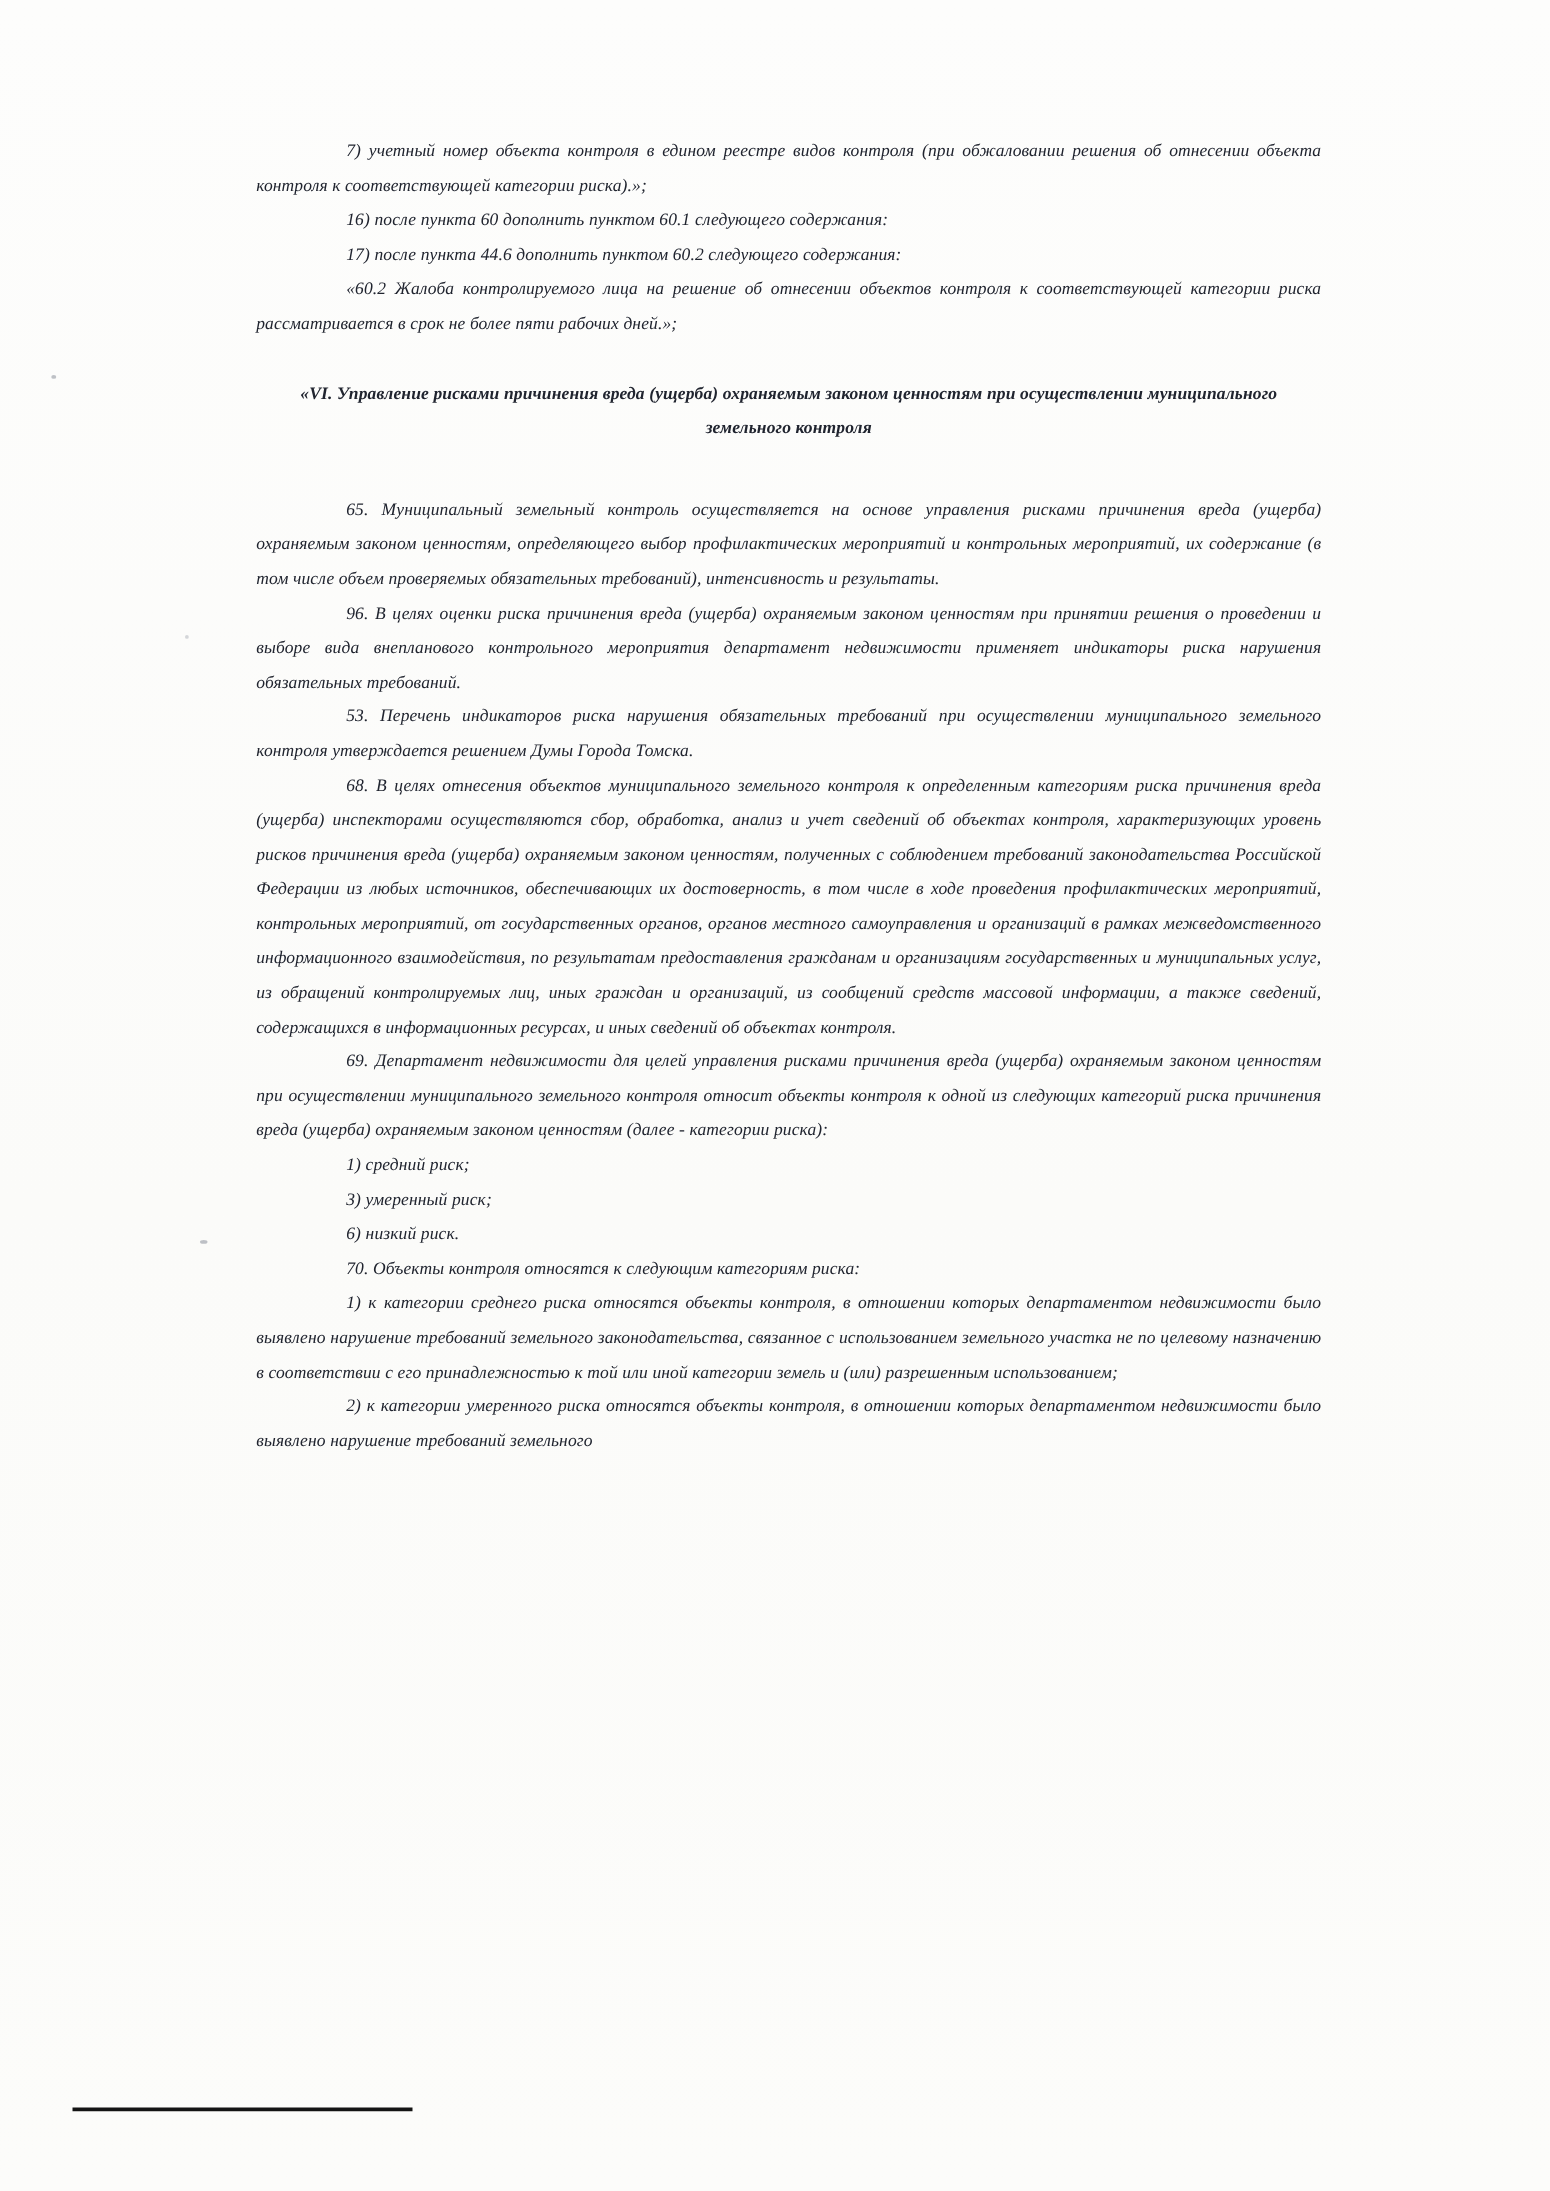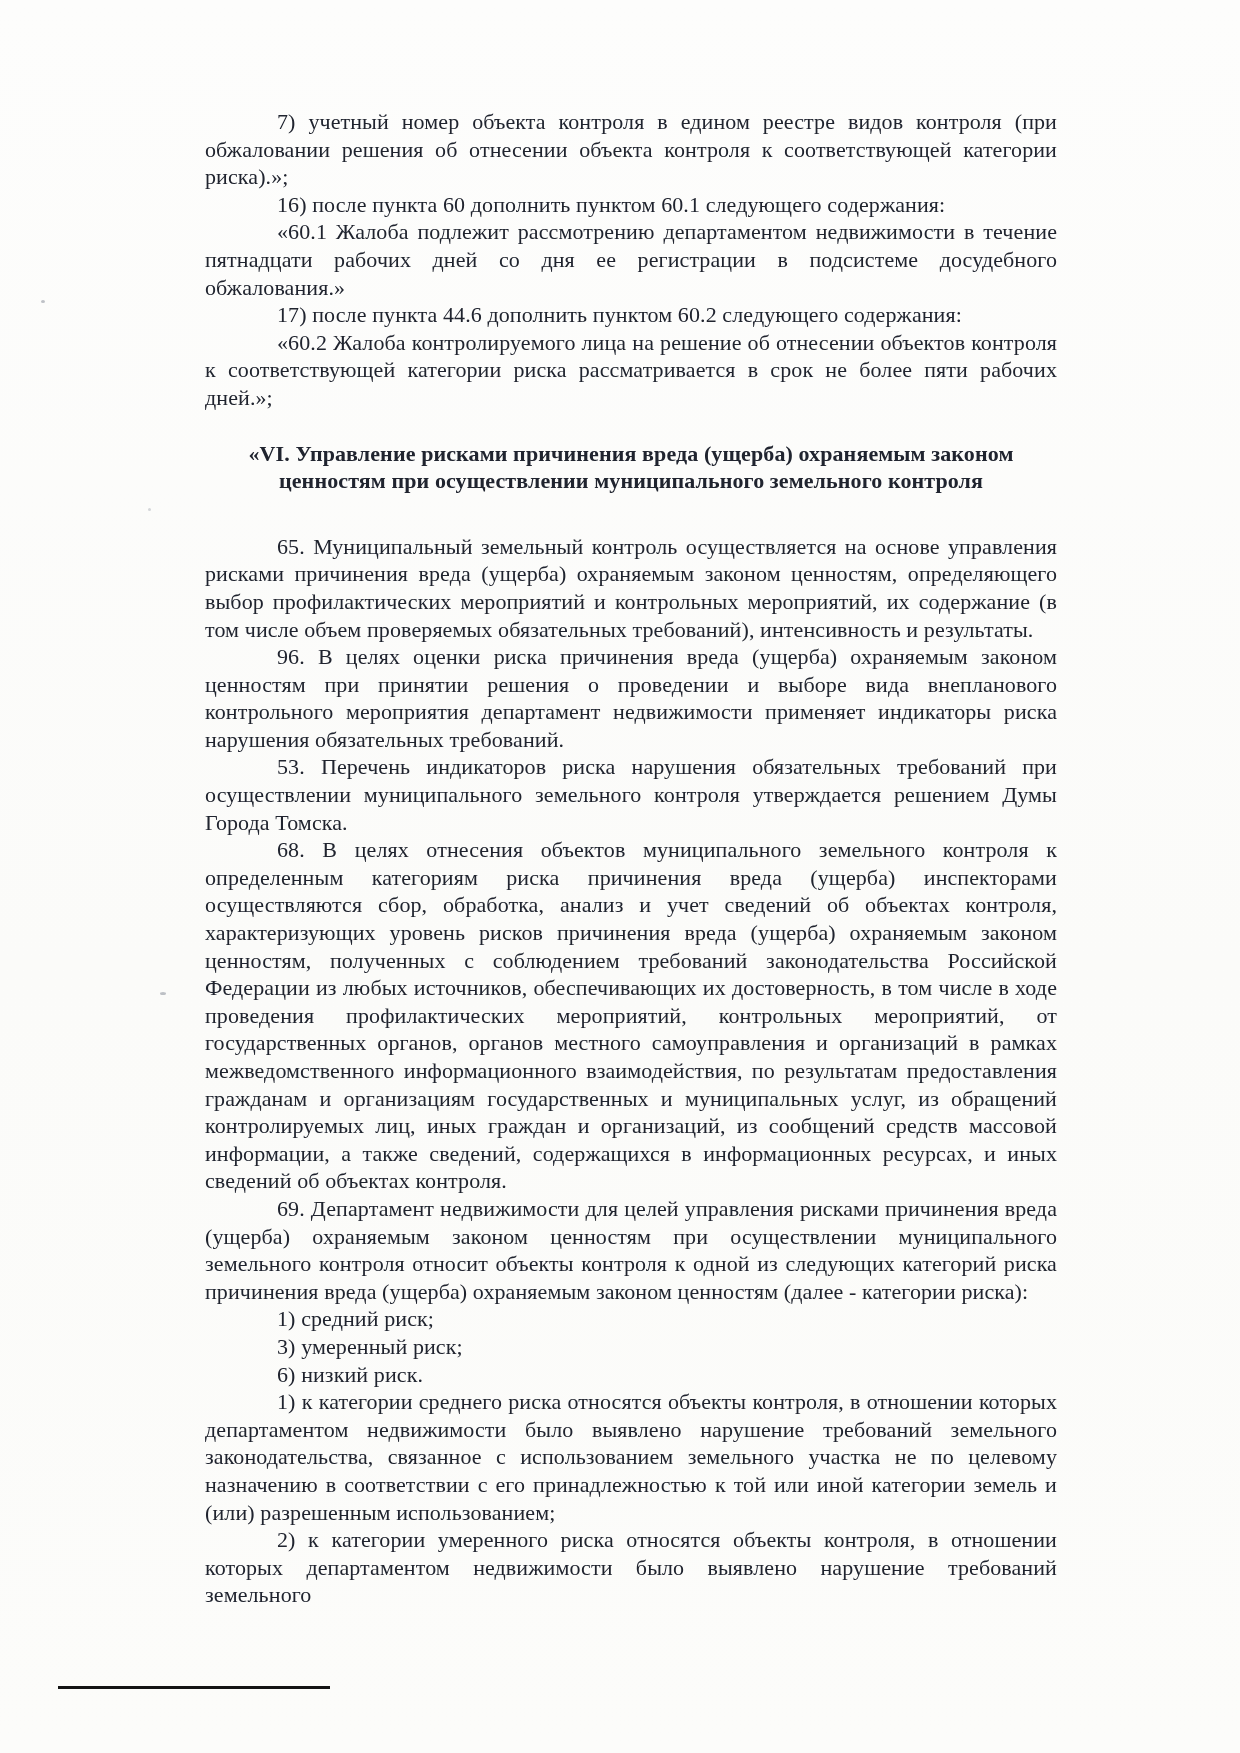--- a/index.html
+++ b/index.html
@@ -14,24 +14,25 @@
     background: linear-gradient(180deg, #fdfdfc 0%, #fbfbf9 55%, #fcfcfa 100%);
     font-family: "Liberation Serif", "DejaVu Serif", serif;
     color: #20242f;
     overflow: hidden;
   }
   .text-block {
     position: absolute;
     left: 205px;
     top: 108px;
     width: 852px;
-    font-size: 22px;
+    font-size: 14px;
     line-height: 27.6px;
     text-align: justify;
     letter-spacing: 0.1px;
+    font-style: italic;
   }
   .text-block p {
     margin: 0;
     text-indent: 72px;
   }
   .section-heading {
     font-weight: bold;
     text-align: center;
     text-indent: 0 !important;
     margin: 28px 4px 38px 4px !important;
@@ -62,33 +63,33 @@
 
 <div class="page">
 
   <div class="speck speck-1"></div>
   <div class="speck speck-2"></div>
   <div class="speck speck-3"></div>
 
   <div class="text-block">
     <p>7) учетный номер объекта контроля в едином реестре видов контроля (при обжаловании решения об отнесении объекта контроля к соответствующей категории риска).»;</p>
     <p>16) после пункта 60 дополнить пунктом 60.1 следующего содержания:</p>
-    <p>«60.1 Жалоба подлежит рассмотрению департаментом недвижимости в течение пятнадцати рабочих дней со дня ее регистрации в подсистеме досудебного обжалования.»</p>
     <p>17) после пункта 44.6 дополнить пунктом 60.2 следующего содержания:</p>
     <p>«60.2 Жалоба контролируемого лица на решение об отнесении объектов контроля к соответствующей категории риска рассматривается в срок не более пяти рабочих дней.»;</p>
 
     <p class="section-heading">«VI. Управление рисками причинения вреда (ущерба) охраняемым законом ценностям при осуществлении муниципального земельного контроля</p>
 
     <p>65. Муниципальный земельный контроль осуществляется на основе управления рисками причинения вреда (ущерба) охраняемым законом ценностям, определяющего выбор профилактических мероприятий и контрольных мероприятий, их содержание (в том числе объем проверяемых обязательных требований), интенсивность и результаты.</p>
     <p>96. В целях оценки риска причинения вреда (ущерба) охраняемым законом ценностям при принятии решения о проведении и выборе вида внепланового контрольного мероприятия департамент недвижимости применяет индикаторы риска нарушения обязательных требований.</p>
     <p>53. Перечень индикаторов риска нарушения обязательных требований при осуществлении муниципального земельного контроля утверждается решением Думы Города Томска.</p>
     <p>68. В целях отнесения объектов муниципального земельного контроля к определенным категориям риска причинения вреда (ущерба) инспекторами осуществляются сбор, обработка, анализ и учет сведений об объектах контроля, характеризующих уровень рисков причинения вреда (ущерба) охраняемым законом ценностям, полученных с соблюдением требований законодательства Российской Федерации из любых источников, обеспечивающих их достоверность, в том числе в ходе проведения профилактических мероприятий, контрольных мероприятий, от государственных органов, органов местного самоуправления и организаций в рамках межведомственного информационного взаимодействия, по результатам предоставления гражданам и организациям государственных и муниципальных услуг, из обращений контролируемых лиц, иных граждан и организаций, из сообщений средств массовой информации, а также сведений, содержащихся в информационных ресурсах, и иных сведений об объектах контроля.</p>
     <p>69. Департамент недвижимости для целей управления рисками причинения вреда (ущерба) охраняемым законом ценностям при осуществлении муниципального земельного контроля относит объекты контроля к одной из следующих категорий риска причинения вреда (ущерба) охраняемым законом ценностям (далее - категории риска):</p>
     <p class="list-item">1) средний риск;</p>
     <p class="list-item">3) умеренный риск;</p>
     <p class="list-item">6) низкий риск.</p>
+    <p>70. Объекты контроля относятся к следующим категориям риска:</p>
     <p>1) к категории среднего риска относятся объекты контроля, в отношении которых департаментом недвижимости было выявлено нарушение требований земельного законодательства, связанное с использованием земельного участка не по целевому назначению в соответствии с его принадлежностью к той или иной категории земель и (или) разрешенным использованием;</p>
     <p>2) к категории умеренного риска относятся объекты контроля, в отношении которых департаментом недвижимости было выявлено нарушение требований земельного</p>
   </div>
 
   <div class="footer-line"></div>
 
 </div>
 
 </body></html>

